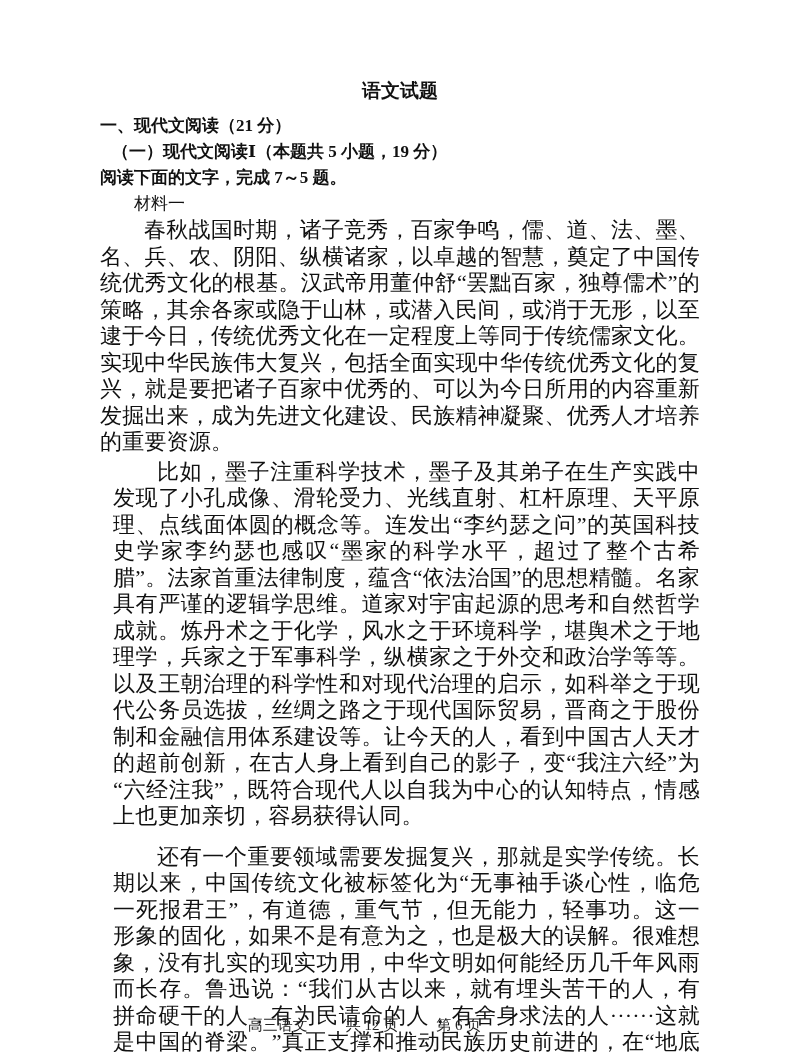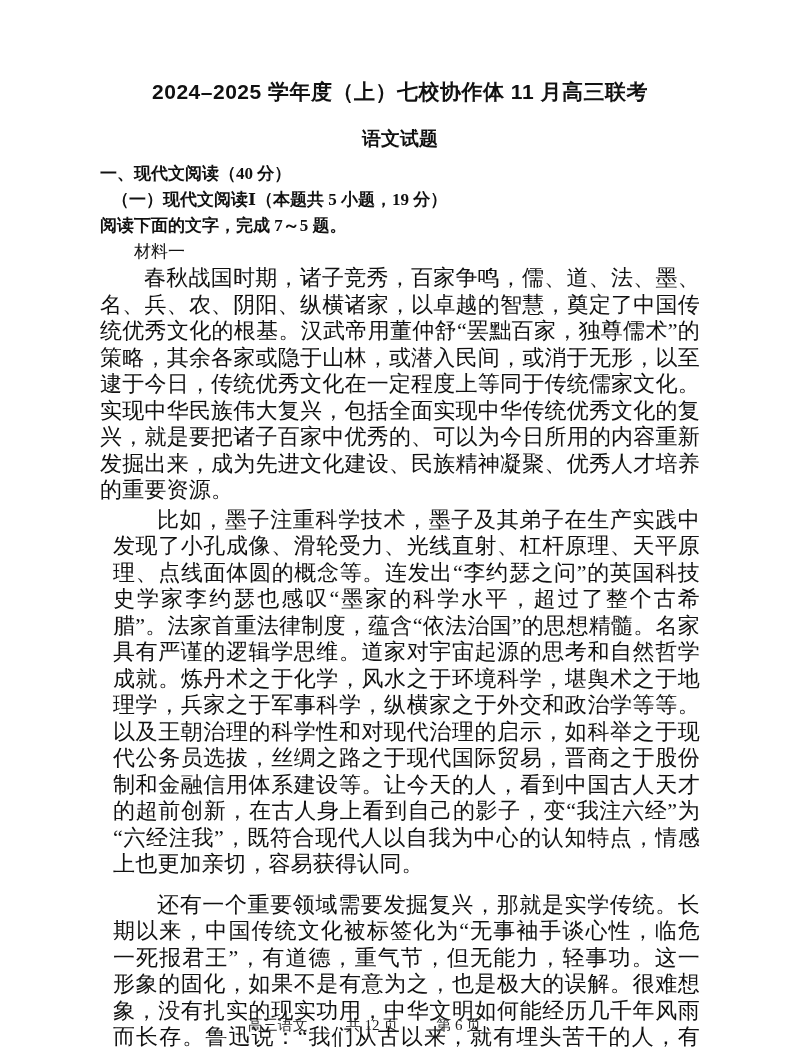--- a/index.html
+++ b/index.html
@@ -83,26 +83,25 @@
     color: #222222;
     transform: translateX(-32px);
     font-family: "Liberation Serif", "DejaVu Serif", serif;
   }
 </style>
 </head>
 <body>
 
 <div class="page">
 
-  <h1 class="exam-title">2024–2025 学年度（上）七校协作体 11 月高三联考</h1>
 
   <h2 class="exam-subject">语文试题</h2>
 
 
-  <div class="sec-heading">一、现代文阅读（40 分）</div>
+  <div class="sec-heading">一、现代文阅读（21 分）</div>
 
   <div class="sub-heading">（一）现代文阅读Ⅰ（本题共 5 小题，19 分）</div>
 
   <div class="instruction">阅读下面的文字，完成 7～5 题。</div>
 
   <div class="material-label">材料一</div>
 
   <p class="body-para">春秋战国时期，诸子竞秀，百家争鸣，儒、道、法、墨、名、兵、农、阴阳、纵横诸家，以卓越的智慧，奠定了中国传统优秀文化的根基。汉武帝用董仲舒“罢黜百家，独尊儒术”的策略，其余各家或隐于山林，或潜入民间，或消于无形，以至逮于今日，传统优秀文化在一定程度上等同于传统儒家文化。实现中华民族伟大复兴，包括全面实现中华传统优秀文化的复兴，就是要把诸子百家中优秀的、可以为今日所用的内容重新发掘出来，成为先进文化建设、民族精神凝聚、优秀人才培养的重要资源。</p>
 
   <p class="body-para">比如，墨子注重科学技术，墨子及其弟子在生产实践中发现了小孔成像、滑轮受力、光线直射、杠杆原理、天平原理、点线面体圆的概念等。连发出“李约瑟之问”的英国科技史学家李约瑟也感叹“墨家的科学水平，超过了整个古希腊”。法家首重法律制度，蕴含“依法治国”的思想精髓。名家具有严谨的逻辑学思维。道家对宇宙起源的思考和自然哲学成就。炼丹术之于化学，风水之于环境科学，堪舆术之于地理学，兵家之于军事科学，纵横家之于外交和政治学等等。以及王朝治理的科学性和对现代治理的启示，如科举之于现代公务员选拔，丝绸之路之于现代国际贸易，晋商之于股份制和金融信用体系建设等。让今天的人，看到中国古人天才的超前创新，在古人身上看到自己的影子，变“我注六经”为“六经注我”，既符合现代人以自我为中心的认知特点，情感上也更加亲切，容易获得认同。</p>

